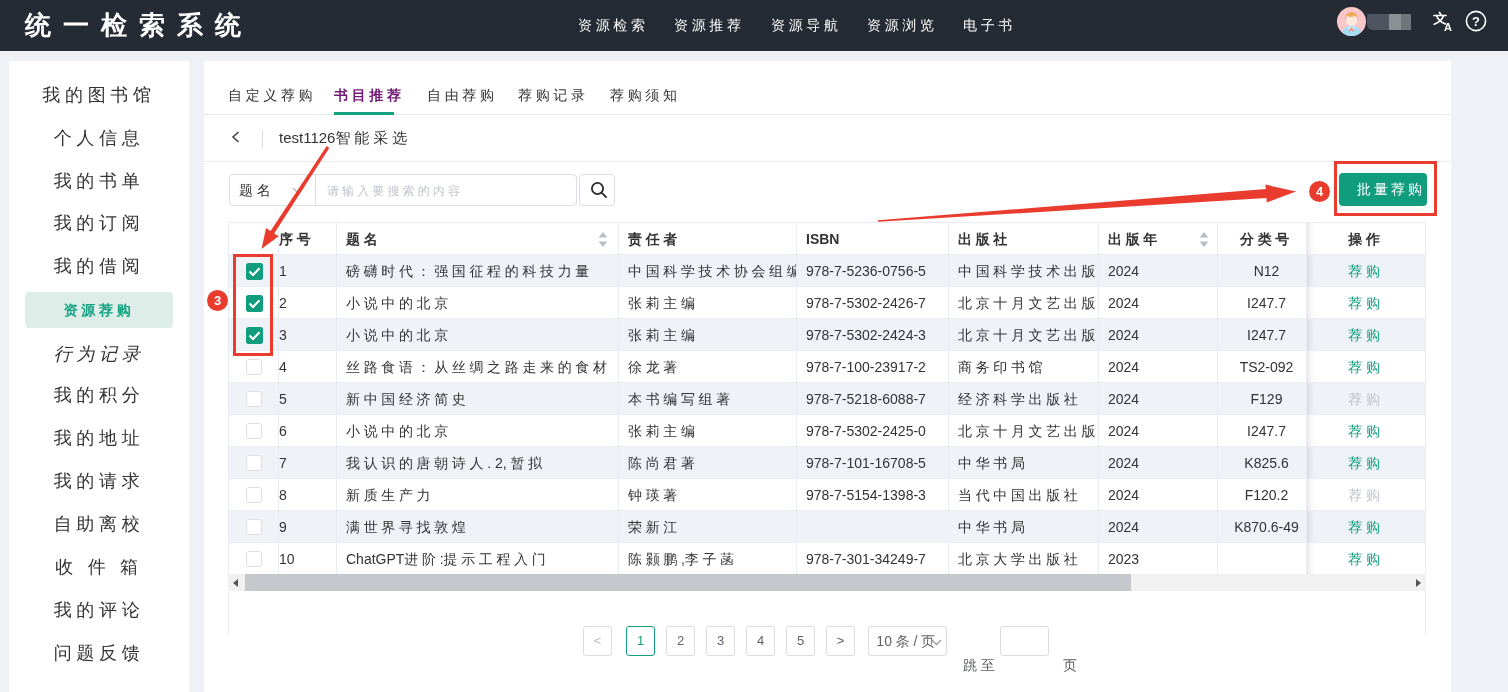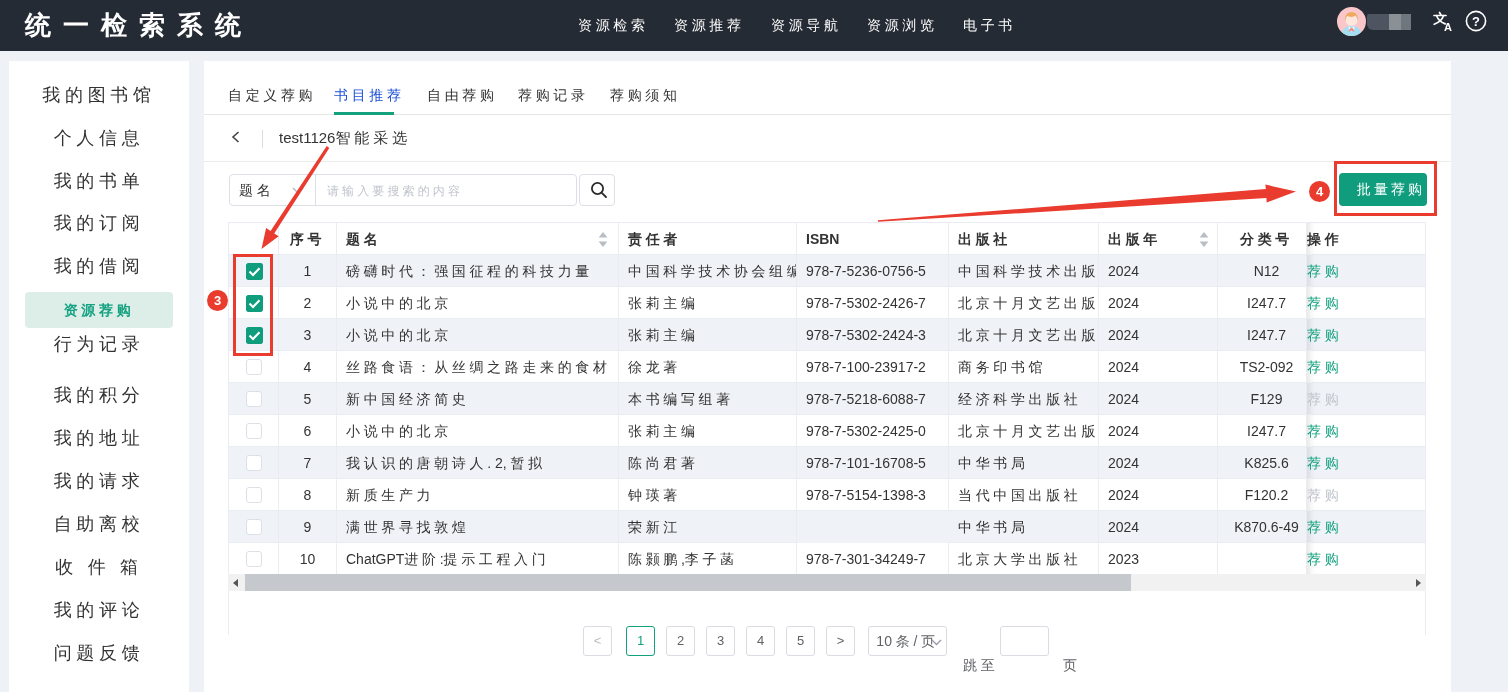--- a/index.html
+++ b/index.html
@@ -23,21 +23,21 @@
 .sitem { position:absolute; left:0; width:180px; height:20px; line-height:20px;
   text-align:center; font-size:18px; color:#333; }
 .sactive { position:absolute; left:16px; top:231px; width:148px; height:36px;
   background:#ddeee9; border-radius:4px; }
 .sactive span { display:block; text-align:center; line-height:36px; font-size:14px;
   font-weight:700; color:#13a17f; letter-spacing:.26em; }
 
 
 .tabline { position:absolute; left:0; top:53px; width:1247px; height:1px; background:#e7e7e7; }
 .tab { position:absolute; top:26px; font-size:14px; color:#333; white-space:nowrap; }
-.tab.on { color:#1d4ed8; font-weight:400; }
+.tab.on { color:#701a75; font-weight:700; }
 .tabbar { position:absolute; left:130px; top:51px; width:60px; height:3px; background:#13a17f; }
 
 
 .backarr { position:absolute; left:26px; top:70px; width:12px; height:12px; }
 .vdiv { position:absolute; left:58px; top:69px; width:1px; height:18px; background:#ddd; }
 .bctitle { position:absolute; left:75px; top:68px; font-size:15px; color:#333; }
 .hr2 { position:absolute; left:0; top:100px; width:1247px; height:1px; background:#ececec; }
 
 
 .sbox { position:absolute; left:25px; top:113px; width:348px; height:32px; background:#fff;
@@ -55,28 +55,28 @@
 
 #tbl { position:absolute; left:24px; top:161px; width:1198px; height:413px;
   border:1px solid #e9edf3; border-bottom:none; font-size:14px; color:#333; }
 .hrow { position:absolute; left:0; top:0; width:1196px; height:32px; background:#fff;
   font-weight:700; }
 .trow { position:absolute; left:0; width:1196px; height:32px; background:#fff; }
 .trow.alt { background:#eff2f7; }
 .cell { position:absolute; top:0; height:32px; line-height:32px; overflow:hidden;
   border-right:1px solid #e9edf3; border-bottom:1px solid #e9edf3; white-space:nowrap; }
 .c0 { left:0; width:50px; }
-.c1 { left:50px; width:58px; text-align:center; }
+.c1 { left:50px; width:58px; text-align:left; }
 .c2 { left:108px; width:282px; padding-left:9px; }
 .c3 { left:390px; width:178px; padding-left:9px; }
 .c4 { left:568px; width:152px; padding-left:9px; }
 .c5 { left:720px; width:150px; padding-left:9px; }
 .c6 { left:870px; width:119px; padding-left:9px; }
 .c7 { left:989px; width:89px; padding-left:9px;text-align:center; }
-.c8 { left:1078px; width:118px; border-right:none; }
+.c8 { left:1078px; width:118px; text-align:center; border-right:none; }
 .c8s { box-shadow:inset 7px 0 7px -5px rgba(0,0,0,.12); }
 .green { color:#13a17f; }
 .gray { color:#c0c4cc; }
 .cb { position:absolute; left:17px; top:8px; width:16px; height:16px; border-radius:3px;
   background:#fff; border:1px solid #dcdfe6; }
 .cbon { position:absolute; left:17px; top:8px; width:17px; height:17px; border-radius:3px;
   background:#0f9d7e; }
 
 
 #hscroll { position:absolute; left:24px; top:513px; width:1198px; height:17px; background:#f1f1f1; }
@@ -145,21 +145,21 @@
 
 <div id="side">
   <div class="sitem cjk" style="top:24px;">我的图书馆</div>
   <div class="sitem cjk" style="top:67px;">个人信息</div>
   <div class="sitem cjk" style="top:110px;">我的书单</div>
   <div class="sitem cjk" style="top:152px;">我的订阅</div>
   <div class="sitem cjk" style="top:195px;">我的借阅</div>
   <div class="sactive">
         <span>资源荐购</span>
       </div>
-  <div class="sitem cjk" style="top:273px;">行为记录</div>
+  <div class="sitem cjk" style="top:283px;font-style:italic;">行为记录</div>
   <div class="sitem cjk" style="top:324px;">我的积分</div>
   <div class="sitem cjk" style="top:367px;">我的地址</div>
   <div class="sitem cjk" style="top:410px;">我的请求</div>
   <div class="sitem cjk" style="top:453px;">自助离校</div>
   <div class="sitem cjk" style="top:496px;">收 件 箱</div>
   <div class="sitem cjk" style="top:539px;">我的评论</div>
   <div class="sitem cjk" style="top:582px;">问题反馈</div>
 </div>
 
 <div id="main">

